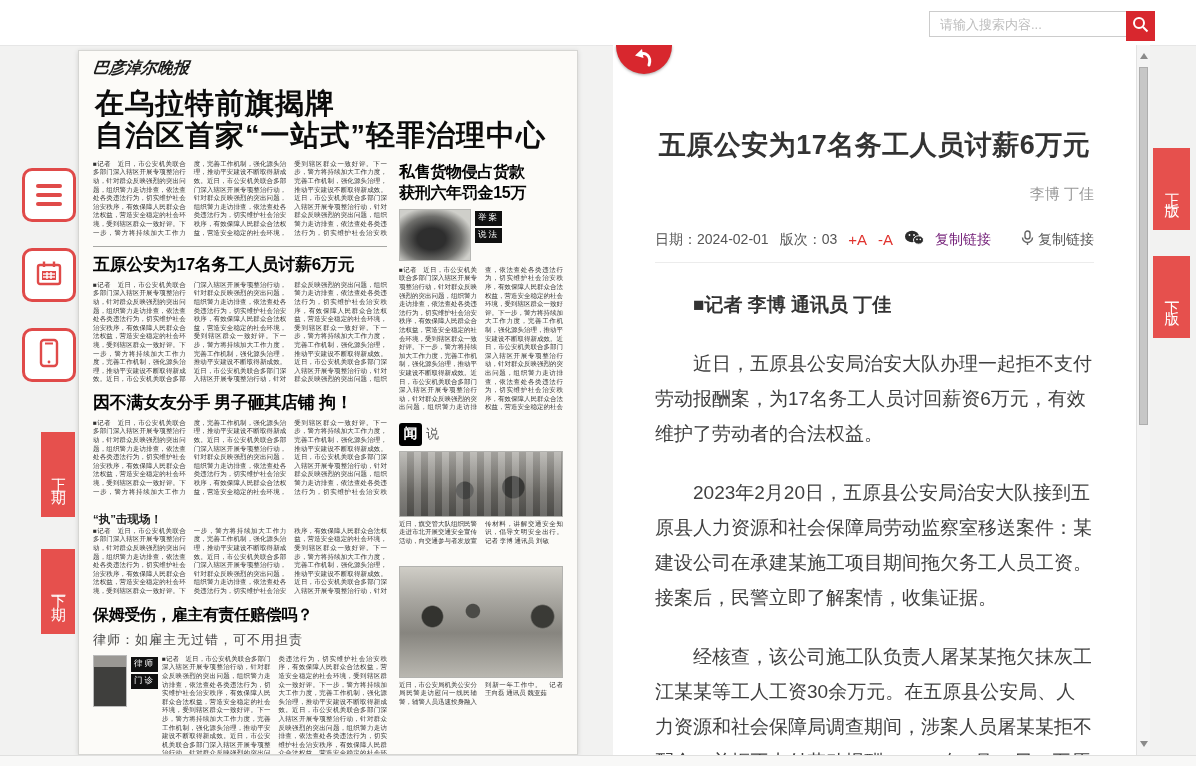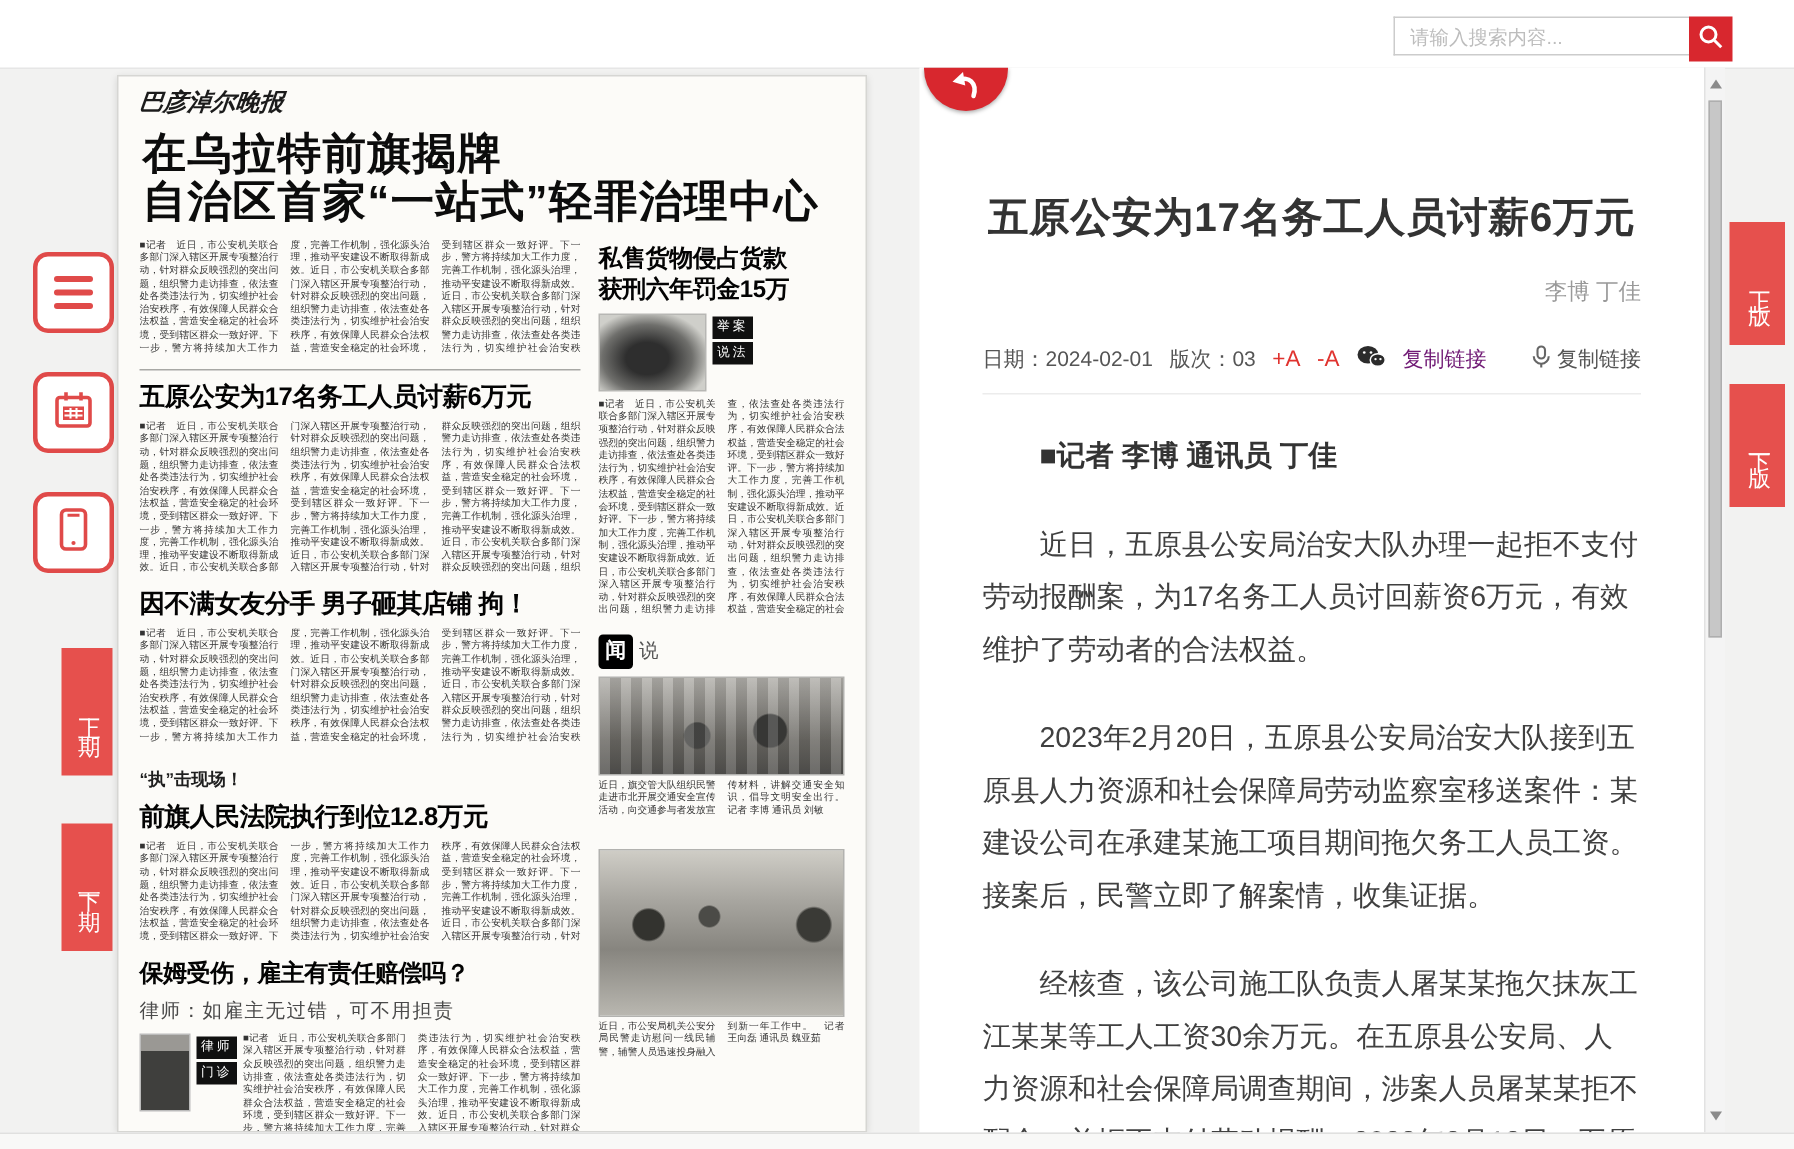--- a/index.html
+++ b/index.html
@@ -173,21 +173,20 @@
     <div class="np-cols">
 
       <div class="np-left">
         <div class="tiny cols3 h80">■记者　近日，市公安机关联合多部门深入辖区开展专项整治行动，针对群众反映强烈的突出问题，组织警力走访排查，依法查处各类违法行为，切实维护社会治安秩序，有效保障人民群众合法权益，营造安全稳定的社会环境，受到辖区群众一致好评。下一步，警方将持续加大工作力度，完善工作机制，强化源头治理，推动平安建设不断取得新成效。近日，市公安机关联合多部门深入辖区开展专项整治行动，针对群众反映强烈的突出问题，组织警力走访排查，依法查处各类违法行为，切实维护社会治安秩序，有效保障人民群众合法权益，营造安全稳定的社会环境，受到辖区群众一致好评。下一步，警方将持续加大工作力度，完善工作机制，强化源头治理，推动平安建设不断取得新成效。近日，市公安机关联合多部门深入辖区开展专项整治行动，针对群众反映强烈的突出问题，组织警力走访排查，依法查处各类违法行为，切实维护社会治安秩序，有效保障人民群众合法权益，营造安全稳定的社会环境，受到辖区群众一致好评。下一步，警方将持续加大工作力度，完善工作机制，强化源头治理，推动平安建设不断取得新成效。近日，市公安机关联合多部门深入辖区开展专项整治行动，针对群众反映强烈的突出问题，组织警力走访排查，依法查处各类违法行为，切实维护社会治安秩序，有效保障人民群众合法权益，营造安全稳定的社会环境，受到辖区群众一致好评。</div>
         <div class="np-divider"></div>
         <div class="np-h1">五原公安为17名务工人员讨薪6万元</div>
         <div class="tiny cols3 h104">■记者　近日，市公安机关联合多部门深入辖区开展专项整治行动，针对群众反映强烈的突出问题，组织警力走访排查，依法查处各类违法行为，切实维护社会治安秩序，有效保障人民群众合法权益，营造安全稳定的社会环境，受到辖区群众一致好评。下一步，警方将持续加大工作力度，完善工作机制，强化源头治理，推动平安建设不断取得新成效。近日，市公安机关联合多部门深入辖区开展专项整治行动，针对群众反映强烈的突出问题，组织警力走访排查，依法查处各类违法行为，切实维护社会治安秩序，有效保障人民群众合法权益，营造安全稳定的社会环境，受到辖区群众一致好评。下一步，警方将持续加大工作力度，完善工作机制，强化源头治理，推动平安建设不断取得新成效。近日，市公安机关联合多部门深入辖区开展专项整治行动，针对群众反映强烈的突出问题，组织警力走访排查，依法查处各类违法行为，切实维护社会治安秩序，有效保障人民群众合法权益，营造安全稳定的社会环境，受到辖区群众一致好评。下一步，警方将持续加大工作力度，完善工作机制，强化源头治理，推动平安建设不断取得新成效。近日，市公安机关联合多部门深入辖区开展专项整治行动，针对群众反映强烈的突出问题，组织警力走访排查，依法查处各类违法行为，切实维护社会治安秩序，有效保障人民群众合法权益，营造安全稳定的社会环境，受到辖区群众一致好评。</div>
         <div class="np-h1">因不满女友分手 男子砸其店铺 拘！</div>
         <div class="tiny cols3 h84">■记者　近日，市公安机关联合多部门深入辖区开展专项整治行动，针对群众反映强烈的突出问题，组织警力走访排查，依法查处各类违法行为，切实维护社会治安秩序，有效保障人民群众合法权益，营造安全稳定的社会环境，受到辖区群众一致好评。下一步，警方将持续加大工作力度，完善工作机制，强化源头治理，推动平安建设不断取得新成效。近日，市公安机关联合多部门深入辖区开展专项整治行动，针对群众反映强烈的突出问题，组织警力走访排查，依法查处各类违法行为，切实维护社会治安秩序，有效保障人民群众合法权益，营造安全稳定的社会环境，受到辖区群众一致好评。下一步，警方将持续加大工作力度，完善工作机制，强化源头治理，推动平安建设不断取得新成效。近日，市公安机关联合多部门深入辖区开展专项整治行动，针对群众反映强烈的突出问题，组织警力走访排查，依法查处各类违法行为，切实维护社会治安秩序，有效保障人民群众合法权益，营造安全稳定的社会环境，受到辖区群众一致好评。下一步，警方将持续加大工作力度，完善工作机制，强化源头治理，推动平安建设不断取得新成效。近日，市公安机关联合多部门深入辖区开展专项整治行动，针对群众反映强烈的突出问题，组织警力走访排查，依法查处各类违法行为，切实维护社会治安秩序，有效保障人民群众合法权益，营造安全稳定的社会环境，受到辖区群众一致好评。</div>
         <div class="np-kicker">“执”击现场！</div>
-        <div class="np-h1">前旗人民法院执行到位12.8万元</div>
         <div class="tiny cols3 h72">■记者　近日，市公安机关联合多部门深入辖区开展专项整治行动，针对群众反映强烈的突出问题，组织警力走访排查，依法查处各类违法行为，切实维护社会治安秩序，有效保障人民群众合法权益，营造安全稳定的社会环境，受到辖区群众一致好评。下一步，警方将持续加大工作力度，完善工作机制，强化源头治理，推动平安建设不断取得新成效。近日，市公安机关联合多部门深入辖区开展专项整治行动，针对群众反映强烈的突出问题，组织警力走访排查，依法查处各类违法行为，切实维护社会治安秩序，有效保障人民群众合法权益，营造安全稳定的社会环境，受到辖区群众一致好评。下一步，警方将持续加大工作力度，完善工作机制，强化源头治理，推动平安建设不断取得新成效。近日，市公安机关联合多部门深入辖区开展专项整治行动，针对群众反映强烈的突出问题，组织警力走访排查，依法查处各类违法行为，切实维护社会治安秩序，有效保障人民群众合法权益，营造安全稳定的社会环境，受到辖区群众一致好评。下一步，警方将持续加大工作力度，完善工作机制，强化源头治理，推动平安建设不断取得新成效。近日，市公安机关联合多部门深入辖区开展专项整治行动，针对群众反映强烈的突出问题，组织警力走访排查，依法查处各类违法行为，切实维护社会治安秩序，有效保障人民群众合法权益，营造安全稳定的社会环境，受到辖区群众一致好评。</div>
         <div class="np-h1 small">保姆受伤，雇主有责任赔偿吗？</div>
         <div class="np-sub">律师：如雇主无过错，可不用担责</div>
         <div class="nanny-row">
           <div class="img-person"></div>
           <div class="badge-col">
             <span class="badge-row">律师</span>
             <span class="badge-row">门诊</span>
           </div>
           <div class="tiny cols2 h118">■记者　近日，市公安机关联合多部门深入辖区开展专项整治行动，针对群众反映强烈的突出问题，组织警力走访排查，依法查处各类违法行为，切实维护社会治安秩序，有效保障人民群众合法权益，营造安全稳定的社会环境，受到辖区群众一致好评。下一步，警方将持续加大工作力度，完善工作机制，强化源头治理，推动平安建设不断取得新成效。近日，市公安机关联合多部门深入辖区开展专项整治行动，针对群众反映强烈的突出问题，组织警力走访排查，依法查处各类违法行为，切实维护社会治安秩序，有效保障人民群众合法权益，营造安全稳定的社会环境，受到辖区群众一致好评。下一步，警方将持续加大工作力度，完善工作机制，强化源头治理，推动平安建设不断取得新成效。近日，市公安机关联合多部门深入辖区开展专项整治行动，针对群众反映强烈的突出问题，组织警力走访排查，依法查处各类违法行为，切实维护社会治安秩序，有效保障人民群众合法权益，营造安全稳定的社会环境，受到辖区群众一致好评。下一步，警方将持续加大工作力度，完善工作机制，强化源头治理，推动平安建设不断取得新成效。近日，市公安机关联合多部门深入辖区开展专项整治行动，针对群众反映强烈的突出问题，组织警力走访排查，依法查处各类违法行为，切实维护社会治安秩序，有效保障人民群众合法权益，营造安全稳定的社会环境，受到辖区群众一致好评。</div>

